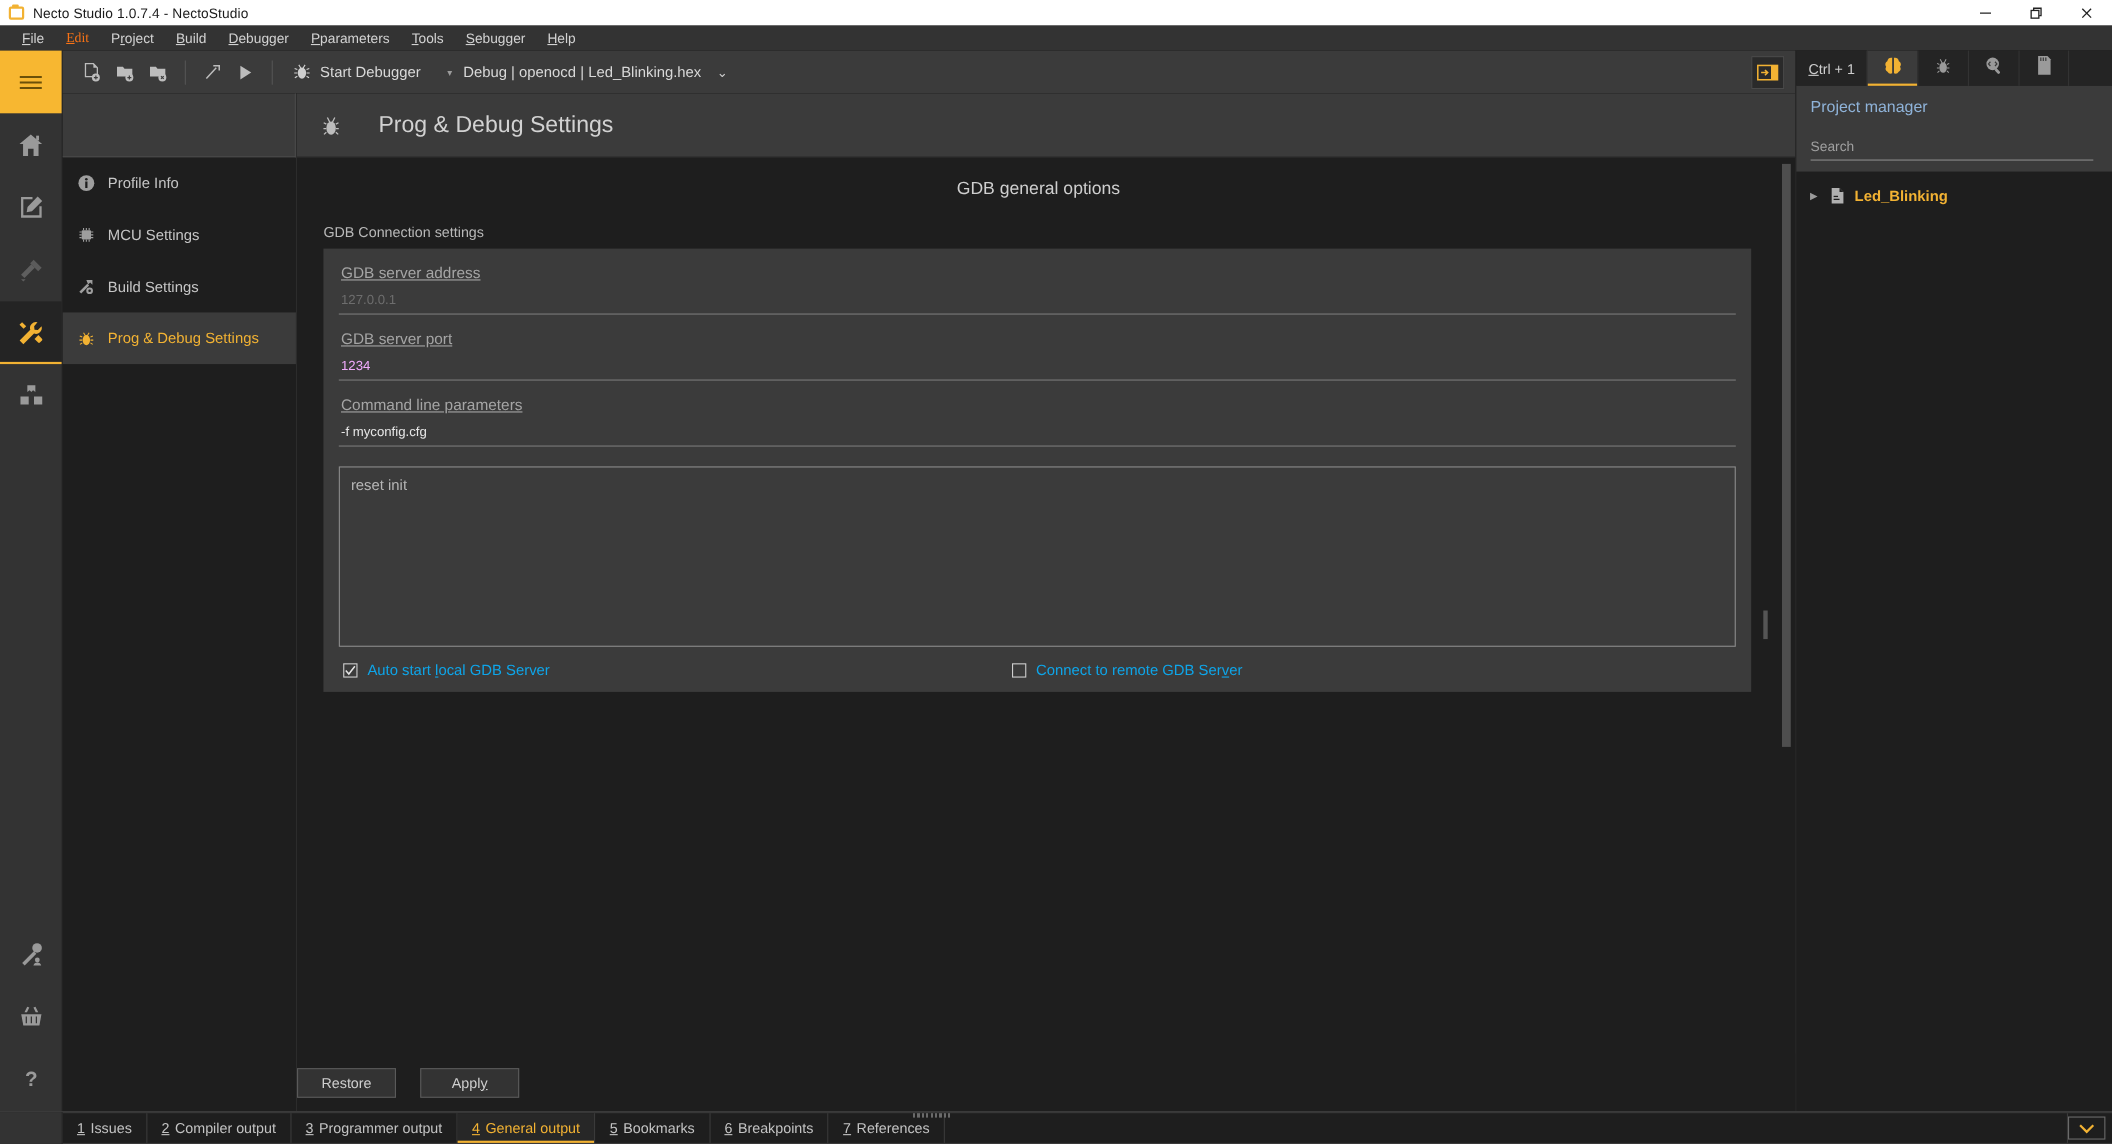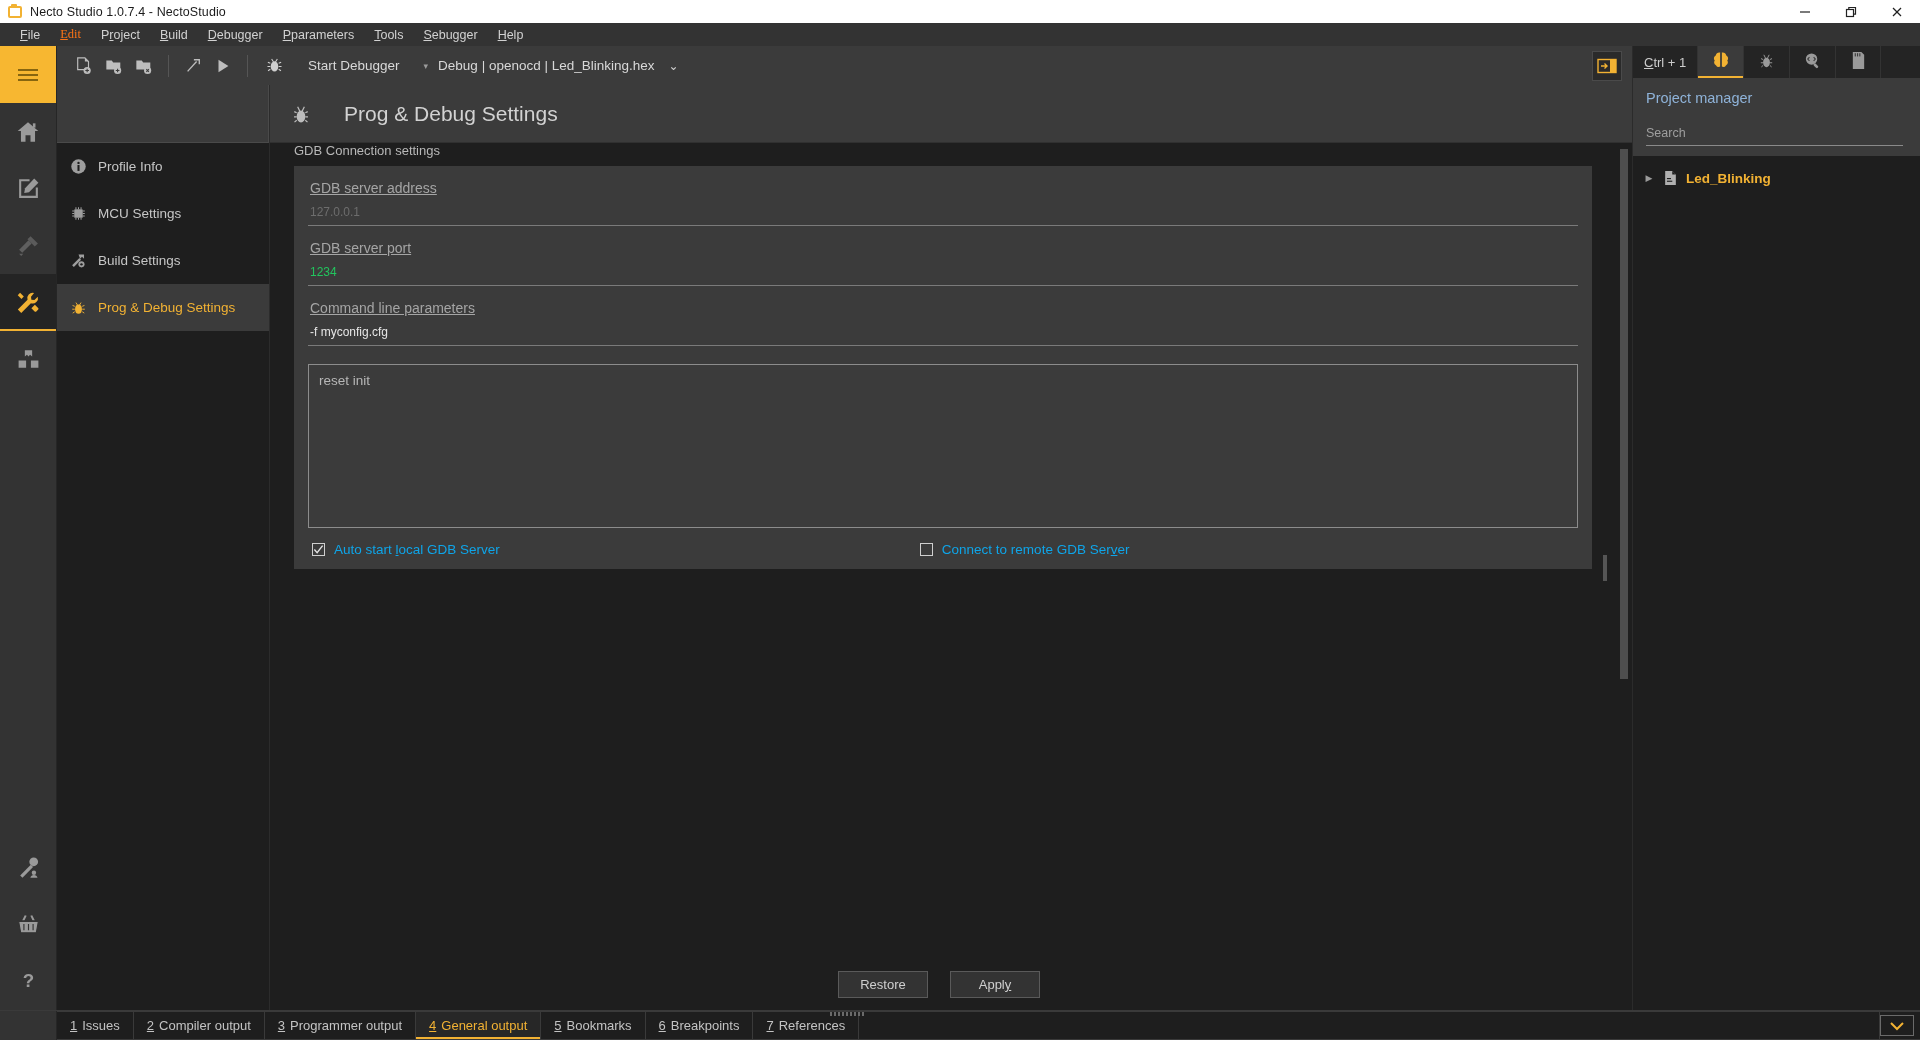--- a/index.html
+++ b/index.html
@@ -53,21 +53,21 @@
 
   
   .maincol { flex: 1 1 auto; display: flex; flex-direction: column; min-width: 0; background: #1e1e1e; }
 
   
   .toolbar { height: 39px; flex: 0 0 39px; background: #3b3b3b; display:flex; align-items:center;
     padding-left: 12px; }
   .tbtn { width: 30px; height: 30px; display:flex; align-items:center; justify-content:center;
     color:#bdbdbd; }
   .tsep { width:1px; height:22px; background:#555; margin: 0 9px; }
-  .startdbg { display:flex; align-items:center; gap:24px; padding: 4px 8px; color:#d8d8d8; font-size:13.5px; }
+  .startdbg { display:flex; align-items:center; gap:7px; padding: 4px 8px; color:#d8d8d8; font-size:13.5px; }
   .cfg-caret { color:#9b9b9b; font-size:9px; margin: 0 10px 0 16px; }
   .cfg-text { color:#d8d8d8; font-size:13.5px; }
   .cfg-chev { color:#cfcfcf; font-size:12px; margin-left: 14px; }
   .toolbar-right { margin-left:auto; margin-right: 10px; }
   .panel-toggle { width: 30px; height: 30px; background:#2a2a2a; border:1px solid #4a4a4a;
     display:flex; align-items:center; justify-content:center; }
 
   
   .contentrow { flex:1 1 auto; display:flex; min-height:0; }
 
@@ -94,37 +94,37 @@
   .page-scroll { position:absolute; inset:0 14px 0 0; overflow:hidden; }
   .section-title { text-align:center; font-size:16px; color:#cfcfcf; margin: 20px 0 22px 0; }
   .group-label { font-size:13px; color:#b8b8b8; margin: 0 0 8px 24px; }
   .card { margin: 0 26px 0 24px; background:#3b3b3b; padding: 14px 14px 12px 14px; }
 
   .field { padding: 0 0 8px 0; margin-bottom: 6px; }
   .field-label { font-size:14px; color:#a5a5a5; padding-left: 2px; margin-bottom: 9px; text-decoration: underline; }
   .field-input { font-size:12px; color:#e6e6e6; padding: 0 0 6px 2px;
     border-bottom: 1px solid #7a7a7a; background: transparent; }
   .field-input.placeholder { color:#6d6d6d; }
-  .field-input.strong { color:#22c55e; }
+  .field-input.strong { color:#f0abfc; }
 
   .textarea { margin-top: 10px; height: 164px; border:1px solid #8c8c8c; background:#3b3b3b;
     padding: 8px 10px; font-size:13.5px; color:#b6b6b6; }
 
   .checkrow { display:flex; align-items:center; margin-top: 14px; padding-left: 4px; }
   .chk { display:flex; align-items:center; gap:9px; font-size:13.5px; color:#0ea5e9; }
   .chk .box { width:13px; height:13px; border:1px solid #cfcfcf; background:#3b3b3b;
     display:flex; align-items:center; justify-content:center; flex:0 0 13px; }
   .chk .box svg { display:block; }
   .chk u { text-decoration: underline; text-underline-offset: 1px; }
   .chk.second { margin-left: 420px; }
 
   .vscroll { position:absolute; top: 6px; right: 4px; width: 8px; bottom: 10px; }
   .vscroll .thumb { position:absolute; top:0; left:0; width:8px; height: 530px; background:#4e4e4e; }
 
-  .page-footer { flex:0 0 52px; display:flex; align-items:center; justify-content:center;
+  .page-footer { flex:0 0 52px; display:flex; align-items:center; justify-content:flex-start;
     gap: 22px; padding-right: 24px; background:#1e1e1e; }
   .btn { min-width: 90px; height: 27px; background:#333333; border:1px solid #5a5a5a;
     color:#cfcfcf; font-size:13px; display:flex; align-items:center; justify-content:center; padding:0 16px;}
   .btn u { text-decoration: underline; text-underline-offset: 1px; }
 
   
   .rightpanel { width: 288px; flex:0 0 288px; background:#1e1e1e; display:flex; flex-direction:column;
     border-left:1px solid #2b2b2b; }
   .rp-tabs { height: 32px; flex:0 0 32px; background:#242424; display:flex; align-items:stretch; }
   .rp-hint { display:flex; align-items:center; padding: 0 11px; font-size:13px; color:#cdcdcd; }
@@ -395,20 +395,21 @@
                 <path d="M7.2 4 L9 7.6 M12.8 4 L11 7.6" stroke="currentColor" stroke-width="1" fill="none"></path>
                 <path d="M6.4 9 L4.4 8 M6.4 12.4 L4.2 12.4 M6.4 15.2 L4.6 16.8 M13.6 9 L15.6 8 M13.6 12.4 L15.8 12.4 M13.6 15.2 L15.4 16.8" stroke="currentColor" stroke-width="1" fill="none"></path>
               </svg>
             </span>
             <span class="ph-title">Prog &amp; Debug Settings</span>
           </div>
 
           <div class="page-body">
             <div class="page-scroll">
 
+              <div class="section-title">GDB general options</div>
               <div class="group-label">GDB Connection settings</div>
 
               <div class="card">
 
                 <div class="field">
                   <div class="field-label">GDB server address</div>
                   <div class="field-input placeholder">127.0.0.1</div>
                 </div>
 
                 <div class="field">

